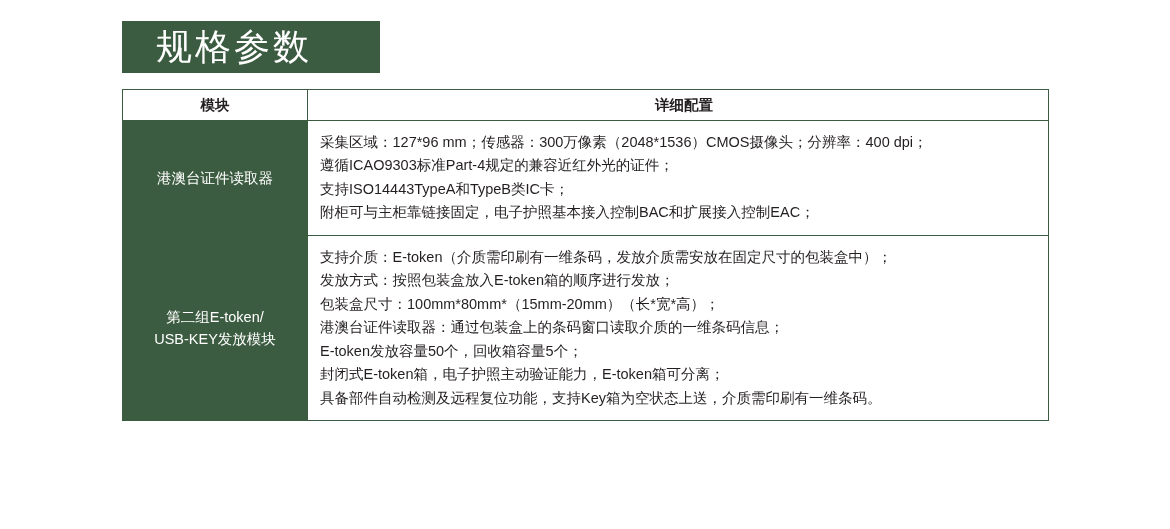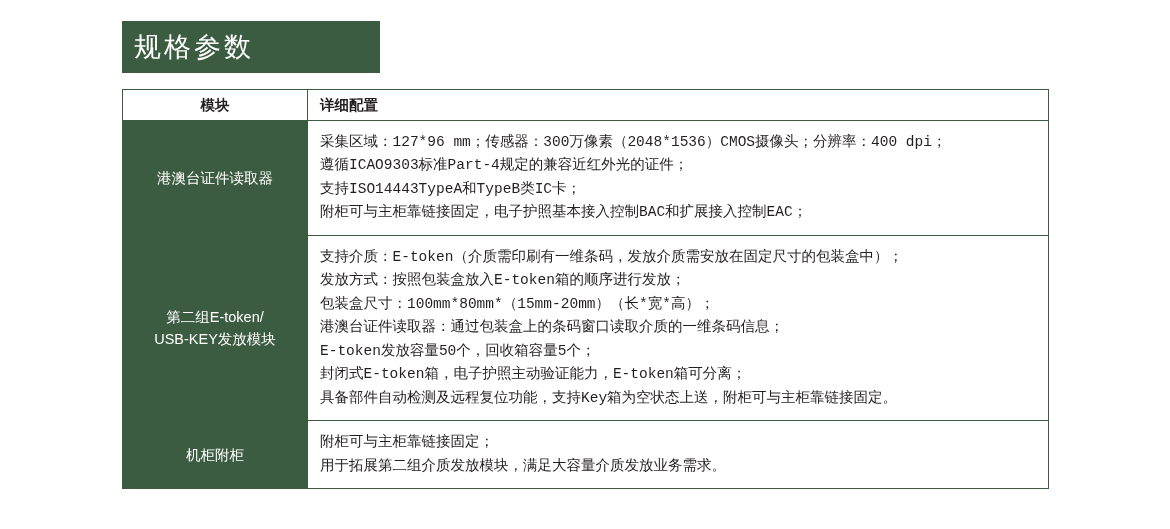--- a/index.html
+++ b/index.html
@@ -24,23 +24,23 @@
     left: 122px;
     top: 21px;
     width: 258px;
     height: 52px;
     background: #3c5c41;
     display: flex;
     align-items: center;
   }
   .title-banner .title-text {
     color: #ffffff;
-    font-size: 27px;
+    font-size: 36px;
     letter-spacing: 3px;
-    padding-left: 12px;
+    padding-left: 34px;
     font-weight: normal;
     line-height: 1;
   }
   .spec-table {
     position: absolute;
     left: 122px;
     top: 89px;
     width: 926px;
     border-collapse: collapse;
     table-layout: fixed;
@@ -57,42 +57,41 @@
     height: 30px;
     font-weight: bold;
     font-size: 14.5px;
     color: #231f20;
     background: #ffffff;
   }
   .head-row th.head-module {
     text-align: center;
   }
   .head-row th.head-detail {
-    text-align: left;
+    text-align: center;
     padding-left: 12px;
   }
   td.module-cell {
     background: #3c5c41;
     color: #ffffff;
     text-align: center;
     font-size: 14.5px;
     line-height: 1.55;
     padding: 6px 8px;
   }
   td.detail-cell {
     background: #ffffff;
     color: #231f20;
     font-size: 14.5px;
     line-height: 1.62;
     padding: 10px 14px 10px 12px;
     text-align: left;
   }
   .detail-cell .line {
     white-space: normal;
-    font-family: Liberation Mono, monospace;
   }
   .module-cell .mline {
     display: block;
   }
 </style>
 </head>
 <body>
 
 <div class="page">
 
@@ -128,28 +127,19 @@
           <span class="mline">第二组E-token/</span>
           <span class="mline">USB-KEY发放模块</span>
         </td>
         <td class="detail-cell">
           <div class="line">支持介质：E-token（介质需印刷有一维条码，发放介质需安放在固定尺寸的包装盒中）；</div>
           <div class="line">发放方式：按照包装盒放入E-token箱的顺序进行发放；</div>
           <div class="line">包装盒尺寸：100mm*80mm*（15mm-20mm）（长*宽*高）；</div>
           <div class="line">港澳台证件读取器：通过包装盒上的条码窗口读取介质的一维条码信息；</div>
           <div class="line">E-token发放容量50个，回收箱容量5个；</div>
           <div class="line">封闭式E-token箱，电子护照主动验证能力，E-token箱可分离；</div>
-          <div class="line">具备部件自动检测及远程复位功能，支持Key箱为空状态上送，附柜可与主柜靠链接固定。</div>
-        </td>
-      </tr>
-      <tr>
-        <td class="module-cell">
-          <span class="mline">机柜附柜</span>
-        </td>
-        <td class="detail-cell">
-          <div class="line">附柜可与主柜靠链接固定；</div>
-          <div class="line">用于拓展第二组介质发放模块，满足大容量介质发放业务需求。</div>
+          <div class="line">具备部件自动检测及远程复位功能，支持Key箱为空状态上送，介质需印刷有一维条码。</div>
         </td>
       </tr>
     </tbody>
   </table>
 
 </div>
 
 </body></html>

